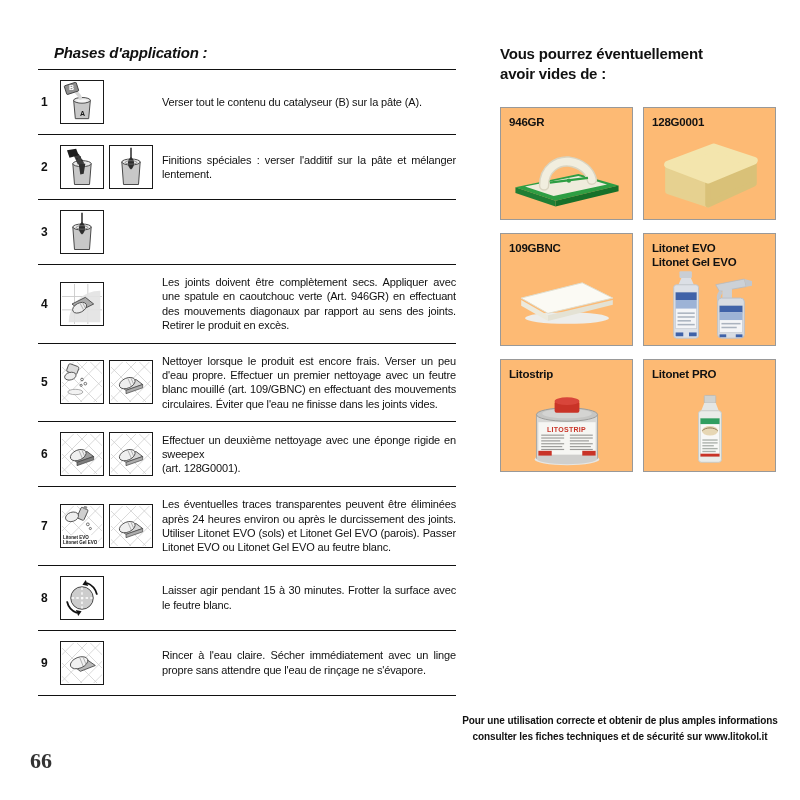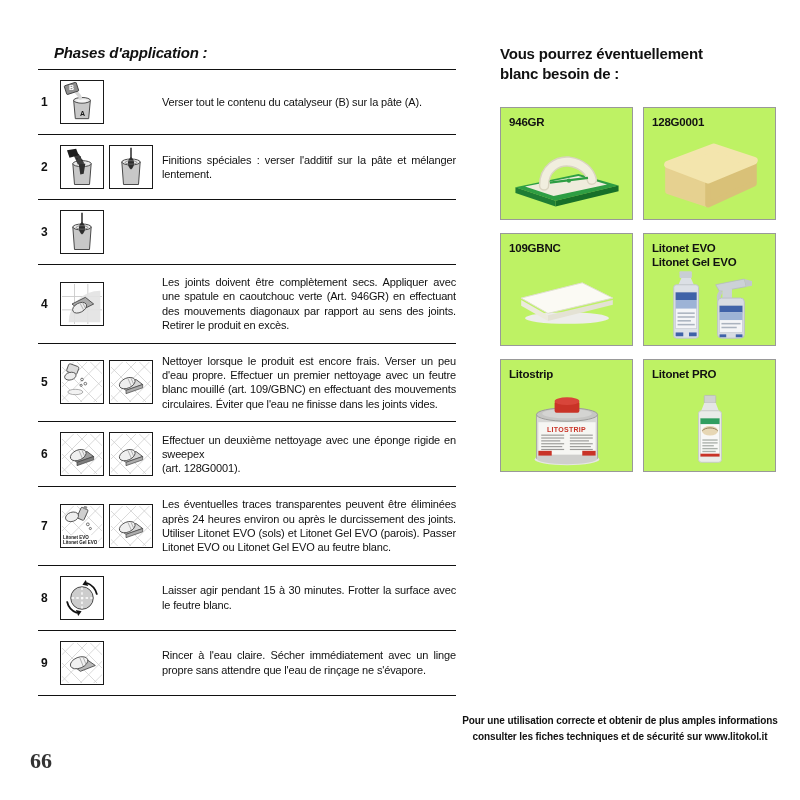--- a/index.html
+++ b/index.html
@@ -23,21 +23,21 @@
   .icon-label.pos-b{left:8px;top:3px;color:#fff;}
   .icon-label.pos-a{left:19px;top:29px;color:#1a1a1a;}
   .step-text{flex:1;padding-left:6px;font-size:11px;line-height:1.31;letter-spacing:-0.15px;
              text-align:justify;white-space:pre-line;}
 
   
   .right-col{position:absolute;left:472px;top:44px;width:286px;padding-left:28px;}
   .right-title{font-size:15px;font-weight:bold;line-height:1.35;margin:0 0 22px 0;letter-spacing:-0.2px;}
   .products{display:grid;grid-template-columns:repeat(2,133px);gap:13px 10px;}
   .product-box{position:relative;width:133px;height:113px;border:1px solid #999;
-               background:#bef264;box-sizing:border-box;padding:7px 8px;}
+               background:#fdba74;box-sizing:border-box;padding:7px 8px;}
   .product-label{font-size:11.5px;font-weight:bold;line-height:1.25;letter-spacing:-0.2px;}
   .product-img{position:absolute;left:50%;bottom:3px;transform:translateX(-50%);width:116px;height:84px;}
   .product-img svg{display:block;}
   .img-overlay{position:absolute;top:42px;left:0;width:100%;text-align:center;
                font-size:7px;font-weight:bold;color:#c93327;letter-spacing:.3px;}
 
   
   .footer{position:absolute;left:452px;top:713px;width:336px;text-align:center;
           font-size:10px;font-weight:bold;line-height:1.55;letter-spacing:-0.1px;}
   .page-num{position:absolute;left:30px;top:748px;font-family:"Liberation Serif",serif;
@@ -398,21 +398,21 @@
                 <use href="#sym-rinse-cloth"></use>
               </svg>
             </div>
           </div>
           <div class="step-text">Rincer à l'eau claire. Sécher immédiatement avec un linge propre sans attendre que l'eau de rinçage ne s'évapore.</div>
         </div>
       </div>
   </section>
 
   <section class="right-col">
-    <h2 class="right-title"><span>Vous pourrez éventuellement</span><br><span>blanc besoin de :</span></h2>
+    <h2 class="right-title"><span>Vous pourrez éventuellement</span><br><span>avoir vides de :</span></h2>
     <div class="products" id="products">
         <div class="product-box">
           <div class="product-label">
             <div>946GR</div>
           </div>
           <div class="product-img">
             <svg viewBox="0 0 120 88" width="116" height="84">
               <use href="#sym-trowel-green"></use>
             </svg>
           </div>

